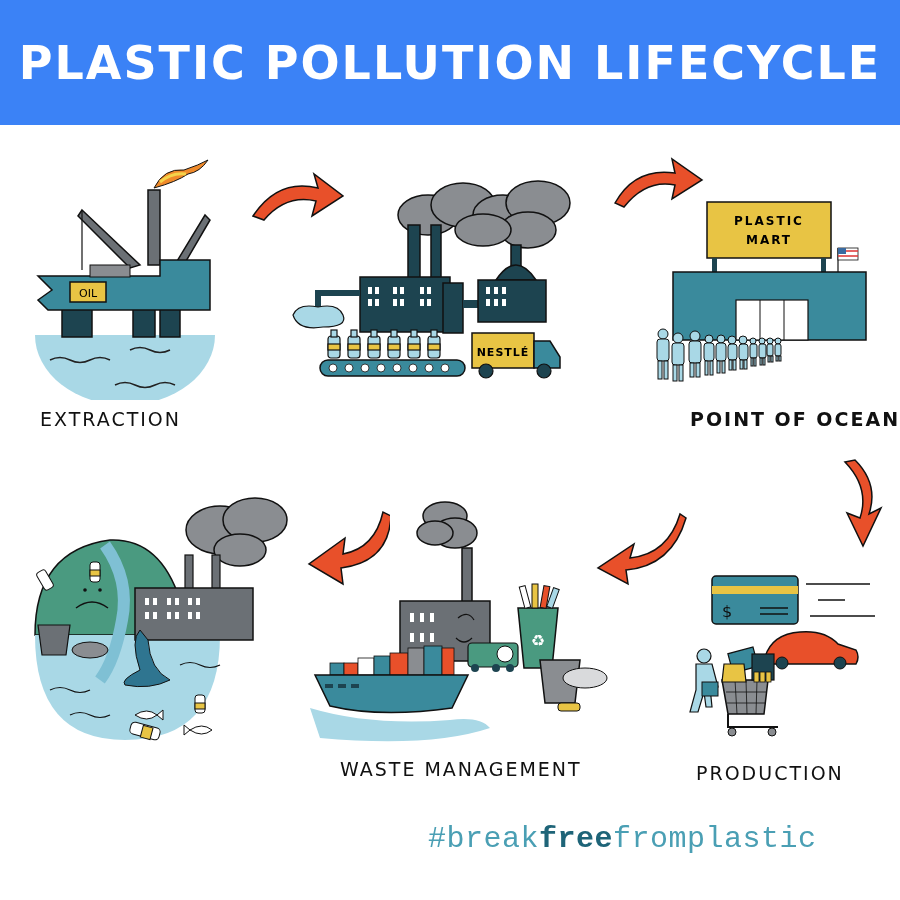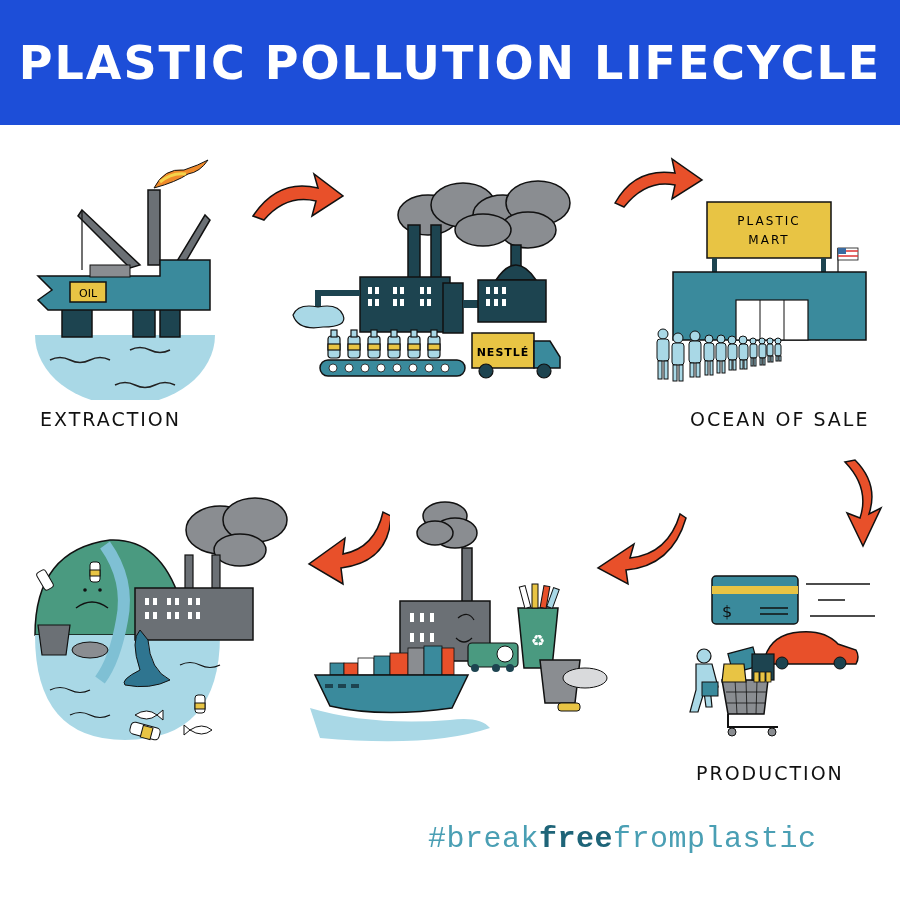--- a/index.html
+++ b/index.html
@@ -1,20 +1,20 @@
 <!DOCTYPE html>
 <html><head>
 <meta charset="utf-8">
 <style>
   * { box-sizing: border-box; margin: 0; padding: 0; }
   html, body { width: 900px; height: 900px; background: #ffffff; overflow: hidden; }
   body { position: relative; font-family: "DejaVu Sans", sans-serif; }
   .header {
     position: absolute; left: 0; top: 0; width: 900px; height: 125px;
-    background: #1d4ed8; display: flex; align-items: center; justify-content: center;
+    background: #3b82f6; display: flex; align-items: center; justify-content: center;
   }
   .header h1 {
     color: #ffffff; font-family: "DejaVu Sans", sans-serif; font-weight: bold;
     font-size: 46px; letter-spacing: 2px;
   }
   .stage { position: absolute; }
   .stage svg { position: absolute; left: 0; top: 0; }
   .stage-label {
     position: absolute; font-family: "DejaVu Sans", sans-serif; font-size: 19px;
     letter-spacing: 2px; color: #111; white-space: nowrap; text-align: center;
@@ -165,21 +165,21 @@
     <text x="215" y="181" text-anchor="middle" font-family="DejaVu Sans, sans-serif" font-size="11" letter-spacing="1">NESTLÉ</text>
     <circle cx="198" cy="196" r="7" fill="#1d4450" stroke="#111" stroke-width="1.2"></circle>
     <circle cx="256" cy="196" r="7" fill="#1d4450" stroke="#111" stroke-width="1.2"></circle>
   </svg>
 </div>
 
 <svg class="arrow" style="left:610px;top:155px;" width="95" height="60" viewBox="0 0 95 60">
   <path d="M5 48 Q25 12 65 18 L62 4 L92 25 L62 44 L65 30 Q36 24 14 52 Z" fill="#e8502a" stroke="#111" stroke-width="1.5"></path>
 </svg>
 
-<div class="stage" style="left:650px;top:200px;width:240px;height:240px;">
+<div class="stage" style="left:650px;top:200px;width:240px;height:240px;font-weight:bold;">
   <svg width="240" height="195" viewBox="0 0 240 195">
 
     <rect x="57" y="2" width="124" height="56" fill="#e8c444" stroke="#111" stroke-width="1.5"></rect>
     <text x="119" y="25" text-anchor="middle" font-family="DejaVu Sans, sans-serif" font-size="12" letter-spacing="2">PLASTIC</text>
     <text x="119" y="44" text-anchor="middle" font-family="DejaVu Sans, sans-serif" font-size="12" letter-spacing="2">MART</text>
     <rect x="62" y="58" width="5" height="14" fill="#1d4450"></rect>
     <rect x="171" y="58" width="5" height="14" fill="#1d4450"></rect>
 
     <line x1="188" y1="48" x2="188" y2="72" stroke="#111" stroke-width="1.2"></line>
     <rect x="188" y="48" width="20" height="12" fill="#fff" stroke="#111" stroke-width="0.8"></rect>
@@ -254,21 +254,21 @@
           <rect x="5" y="18" width="2" height="6"></rect>
         </g>
       <g transform="translate(124,138)">
           <circle cx="4" cy="3" r="3"></circle>
           <rect x="1" y="6" width="6" height="12" rx="2"></rect>
           <rect x="2" y="18" width="2" height="5"></rect>
           <rect x="5" y="18" width="2" height="5"></rect>
         </g>
     </g>
   </svg>
-  <div class="stage-label" style="left:40px;top:208px;">OCEAN OF SALE</div>
+  <div class="stage-label" style="left:40px;top:208px;">POINT OF OCEAN</div>
 </div>
 
 <svg class="arrow" style="left:835px;top:458px;" width="50" height="90" viewBox="0 0 50 90">
   <path d="M10 4 Q35 30 25 60 L12 55 L28 88 L46 50 L34 56 Q44 26 20 2 Z" fill="#e8502a" stroke="#111" stroke-width="1.5"></path>
 </svg>
 
 <div class="stage" style="left:660px;top:572px;width:240px;height:220px;">
   <svg width="240" height="170" viewBox="0 0 240 170">
 
     <rect x="52" y="4" width="86" height="48" rx="4" fill="#3a8a9c" stroke="#111" stroke-width="1.5"></rect>
@@ -369,20 +369,21 @@
       <rect x="124" y="148" width="18" height="29" fill="#3a8a9c"></rect>
       <rect x="142" y="150" width="12" height="27" fill="#e8502a"></rect>
     </g>
     <path d="M15 177 L168 177 L152 210 Q80 220 30 208 Z" fill="#3a8a9c" stroke="#111" stroke-width="1.5"></path>
     <g fill="#1d4450">
         <rect x="25" y="186" width="8" height="4"></rect>
         <rect x="38" y="186" width="8" height="4"></rect>
         <rect x="51" y="186" width="8" height="4"></rect>
       </g>
   </svg>
+  <div class="stage-label" style="left:40px;top:260px;">WASTE MANAGEMENT</div>
 </div>
 
 <svg class="arrow" style="left:305px;top:508px;" width="85" height="80" viewBox="0 0 85 80">
   <path d="M78 4 Q70 40 38 46 L40 30 L4 56 L38 76 L36 60 Q84 54 86 8 Z" fill="#e8502a" stroke="#111" stroke-width="1.5"></path>
 </svg>
 
 <div class="stage" style="left:30px;top:490px;width:270px;height:310px;">
   <svg width="270" height="260" viewBox="0 0 270 260">
 
     <path d="M5 145 Q5 60 80 50 Q130 48 150 110 L150 145 Z" fill="#4a9a80" stroke="#111" stroke-width="1.5"></path>

